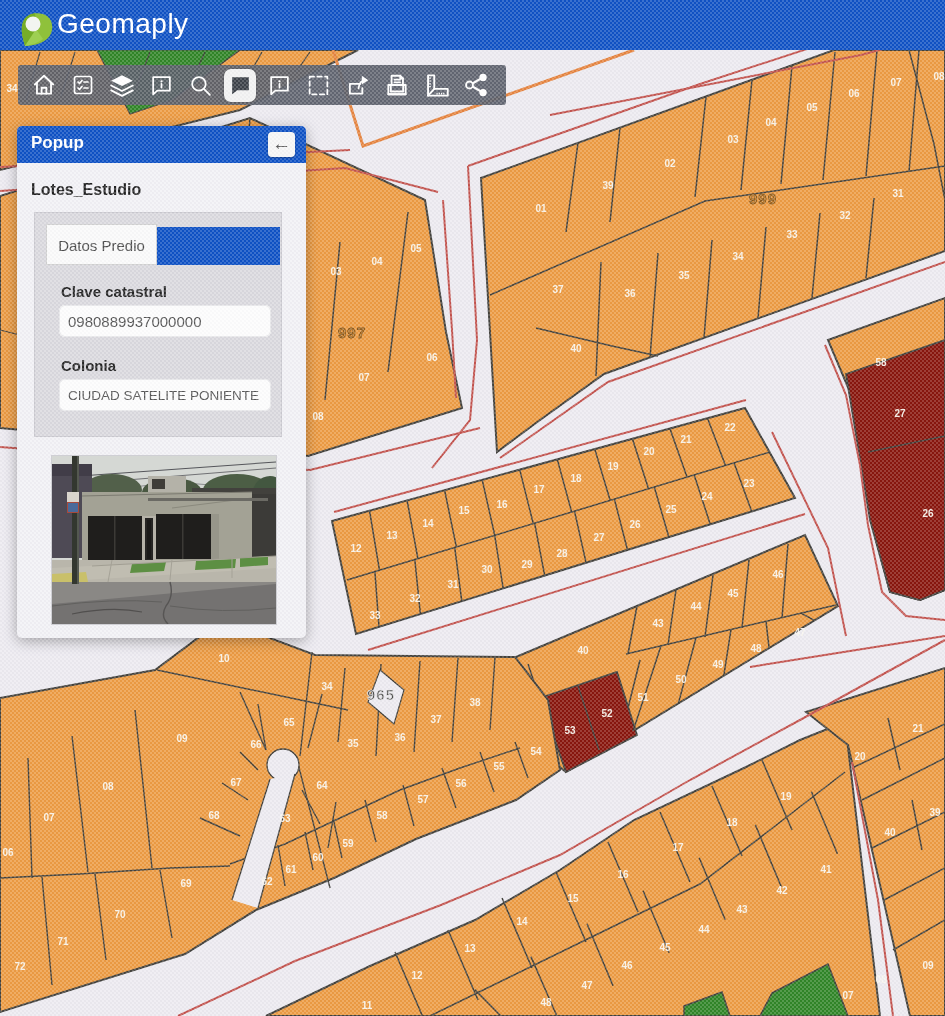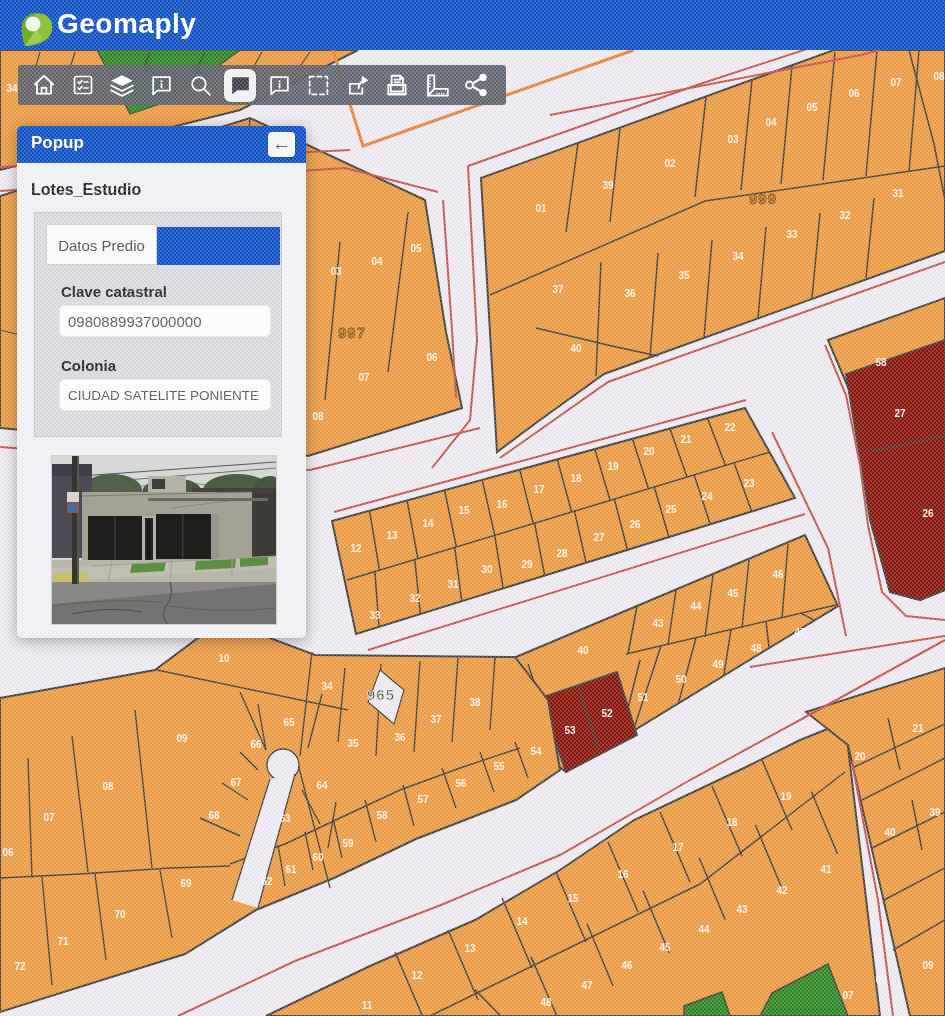--- a/index.html
+++ b/index.html
@@ -2,21 +2,21 @@
 <html><head><meta charset="utf-8">
 <style>
 * { margin:0; padding:0; box-sizing:border-box; }
 html,body { width:945px; height:1016px; overflow:hidden; font-family:"Liberation Sans",sans-serif; background:#eceaf0; }
 #stage { position:relative; width:945px; height:1016px; overflow:hidden; }
 #map { position:absolute; left:0; top:0; z-index:0; }
 #checker { position:absolute; left:0; top:0; width:100%; height:100%; z-index:20; pointer-events:none;
   background-image: conic-gradient(rgba(255,255,255,0.19) 90deg, rgba(115,115,140,0.03) 90deg 180deg, rgba(255,255,255,0.19) 180deg 270deg, rgba(115,115,140,0.03) 270deg);
   background-size: 4px 4px; }
 #header { position:absolute; left:0; top:0; width:100%; height:50px; background:#0c50c4; z-index:10; }
-.logotext { position:absolute; left:57px; top:8px; color:#fff; font-size:28px; font-weight:bold; letter-spacing:0.5px; z-index:31; }
+.logotext { position:absolute; left:57px; top:8px; color:#fff; font-size:28px; font-weight:normal; letter-spacing:0.5px; z-index:31; }
 #toolbar { position:absolute; left:18px; top:65px; width:488px; height:40px; background:rgba(88,93,103,0.95); border-radius:3px; z-index:10; display:flex; align-items:center; padding-left:6px; }
 .tbtn { width:39.3px; height:40px; display:flex; align-items:center; justify-content:center; }
 .tbtn.active { background:#f2f2f2; border-radius:7px; width:32px; height:33px; margin:0 3.6px; box-shadow:0 0 2px rgba(0,0,0,0.3); }
 #popup { position:absolute; left:17px; top:126px; width:289px; height:512px; z-index:12; border-radius:5px;
   box-shadow:0 3px 14px rgba(0,0,0,0.35); background:#f2f1f5; }
 #popuphead { position:absolute; left:0; top:0; width:100%; height:37px; background:#0b4fc4; border-radius:5px 5px 0 0; z-index:31; }
 #popuphead .t { position:absolute; left:14px; top:7px; color:#fff; font-size:17px; font-weight:bold; }
 #backbtn { position:absolute; right:11px; top:6px; width:27px; height:25px; background:#f6f6f6; border-radius:4px; color:#333; text-align:center; line-height:23px; font-size:19px; box-shadow:0 1px 2px rgba(0,0,0,0.3); }
 .lotes { position:absolute; left:14px; top:55px; font-size:16px; font-weight:bold; color:#1d1d1d; }
 .panel { position:absolute; left:17px; top:86px; width:248px; height:225px; background:rgba(215,214,219,0.9); border:1px solid #c9c8ce; }

